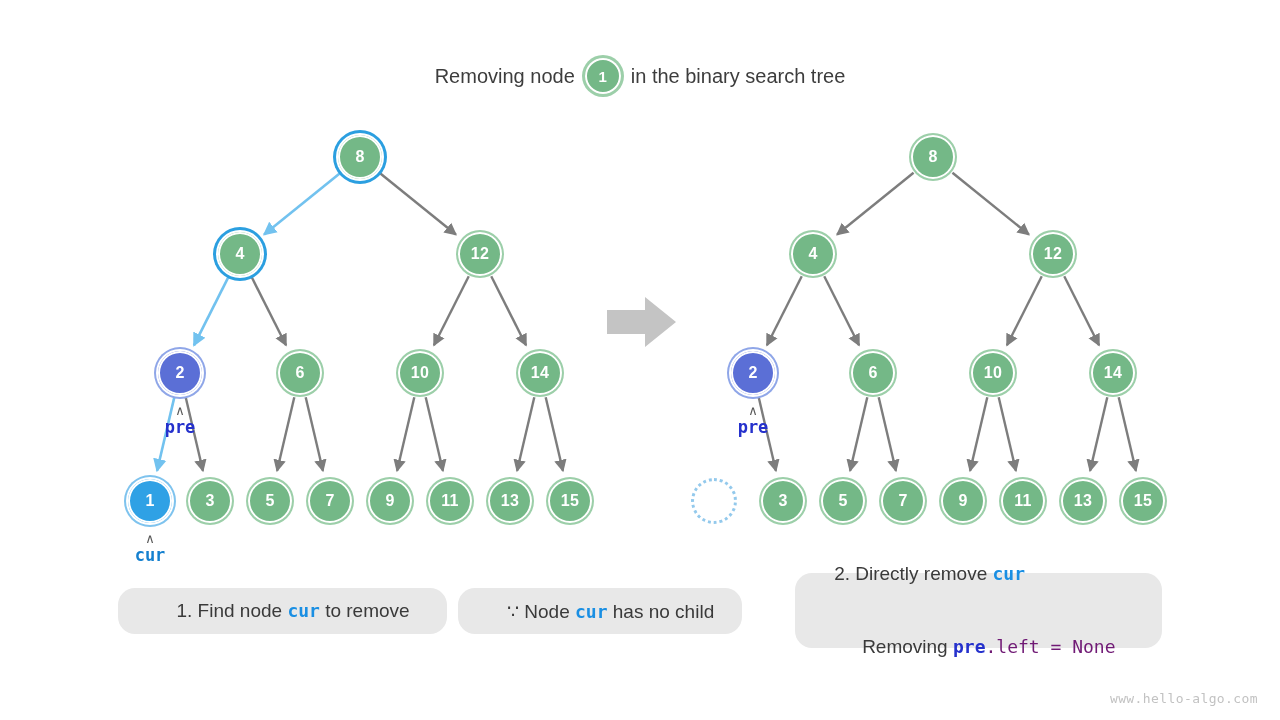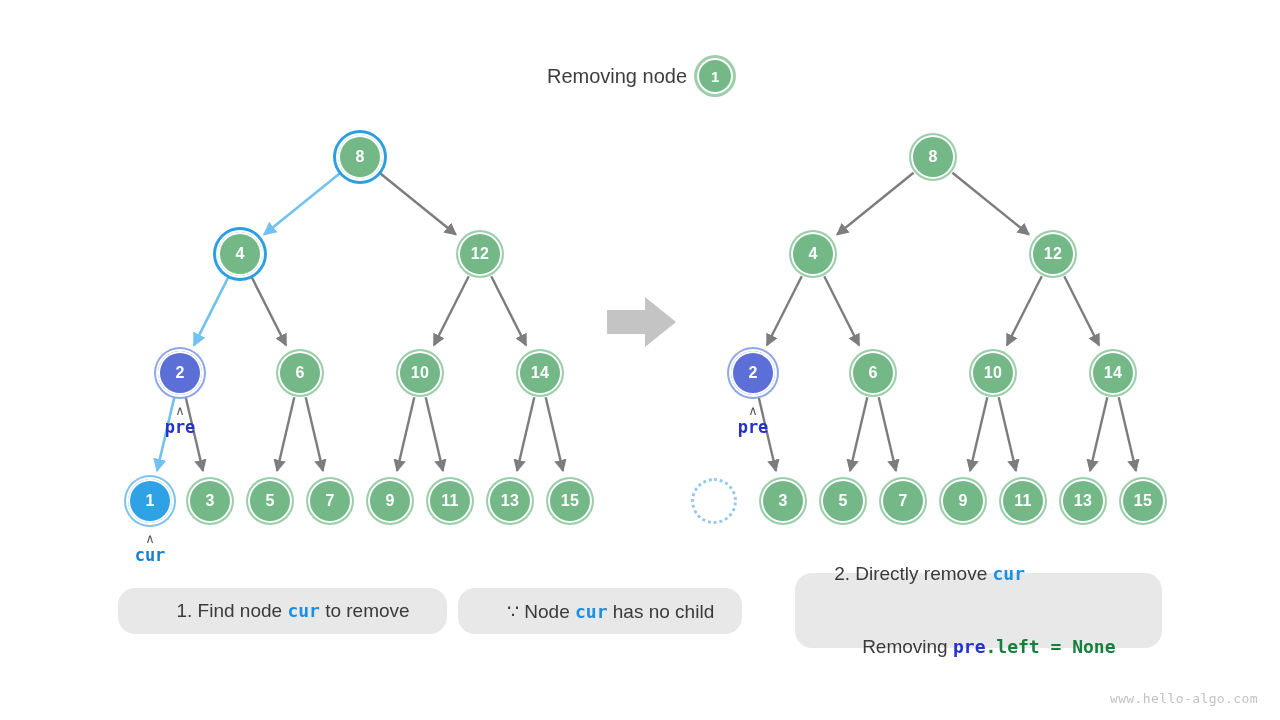--- a/index.html
+++ b/index.html
@@ -135,39 +135,40 @@
     color: #3a3a3a;
     box-sizing: border-box;
   }
   .caption .line { white-space: pre; }
   .caption.single {
     align-items: center;
     text-align: center;
   }
   .kw-cur { color: #1a8fe3; font-weight: 700; font-family: "DejaVu Sans Mono", monospace; font-size: 18px; }
   .kw-pre { color: #2531cc; font-weight: 700; font-family: "DejaVu Sans Mono", monospace; font-size: 18px; }
-  .code-dim { color: #15803d; font-family: "DejaVu Sans Mono", monospace; font-size: 18px; font-weight: bold; }
+  .code-dim { color: #701a75; font-family: "DejaVu Sans Mono", monospace; font-size: 18px; }
 
   
   #watermark {
     position: absolute;
     right: 22px;
     bottom: 14px;
     font-family: "DejaVu Sans Mono", monospace;
     font-size: 13px;
     color: #c2c2c2;
     letter-spacing: 0.4px;
   }
 </style>
 </head>
 <body>
 
 <div id="title-bar">
   <span class="t-txt">Removing node</span>
   <span class="title-node">1</span>
+  <span class="t-txt">in the binary search tree</span>
 </div>
 
 <svg id="diagram" viewBox="0 0 1280 720" xmlns="http://www.w3.org/2000/svg">
   <defs>
     <marker id="ah-gray" markerWidth="6" markerHeight="6" refX="4.6" refY="3" orient="auto" markerUnits="strokeWidth">
       <path d="M0,0.4 L5.2,3 L0,5.6 z" fill="#7d7d7d"></path>
     </marker>
     <marker id="ah-blue" markerWidth="6" markerHeight="6" refX="4.6" refY="3" orient="auto" markerUnits="strokeWidth">
       <path d="M0,0.4 L5.2,3 L0,5.6 z" fill="#72c2ef"></path>
     </marker>

